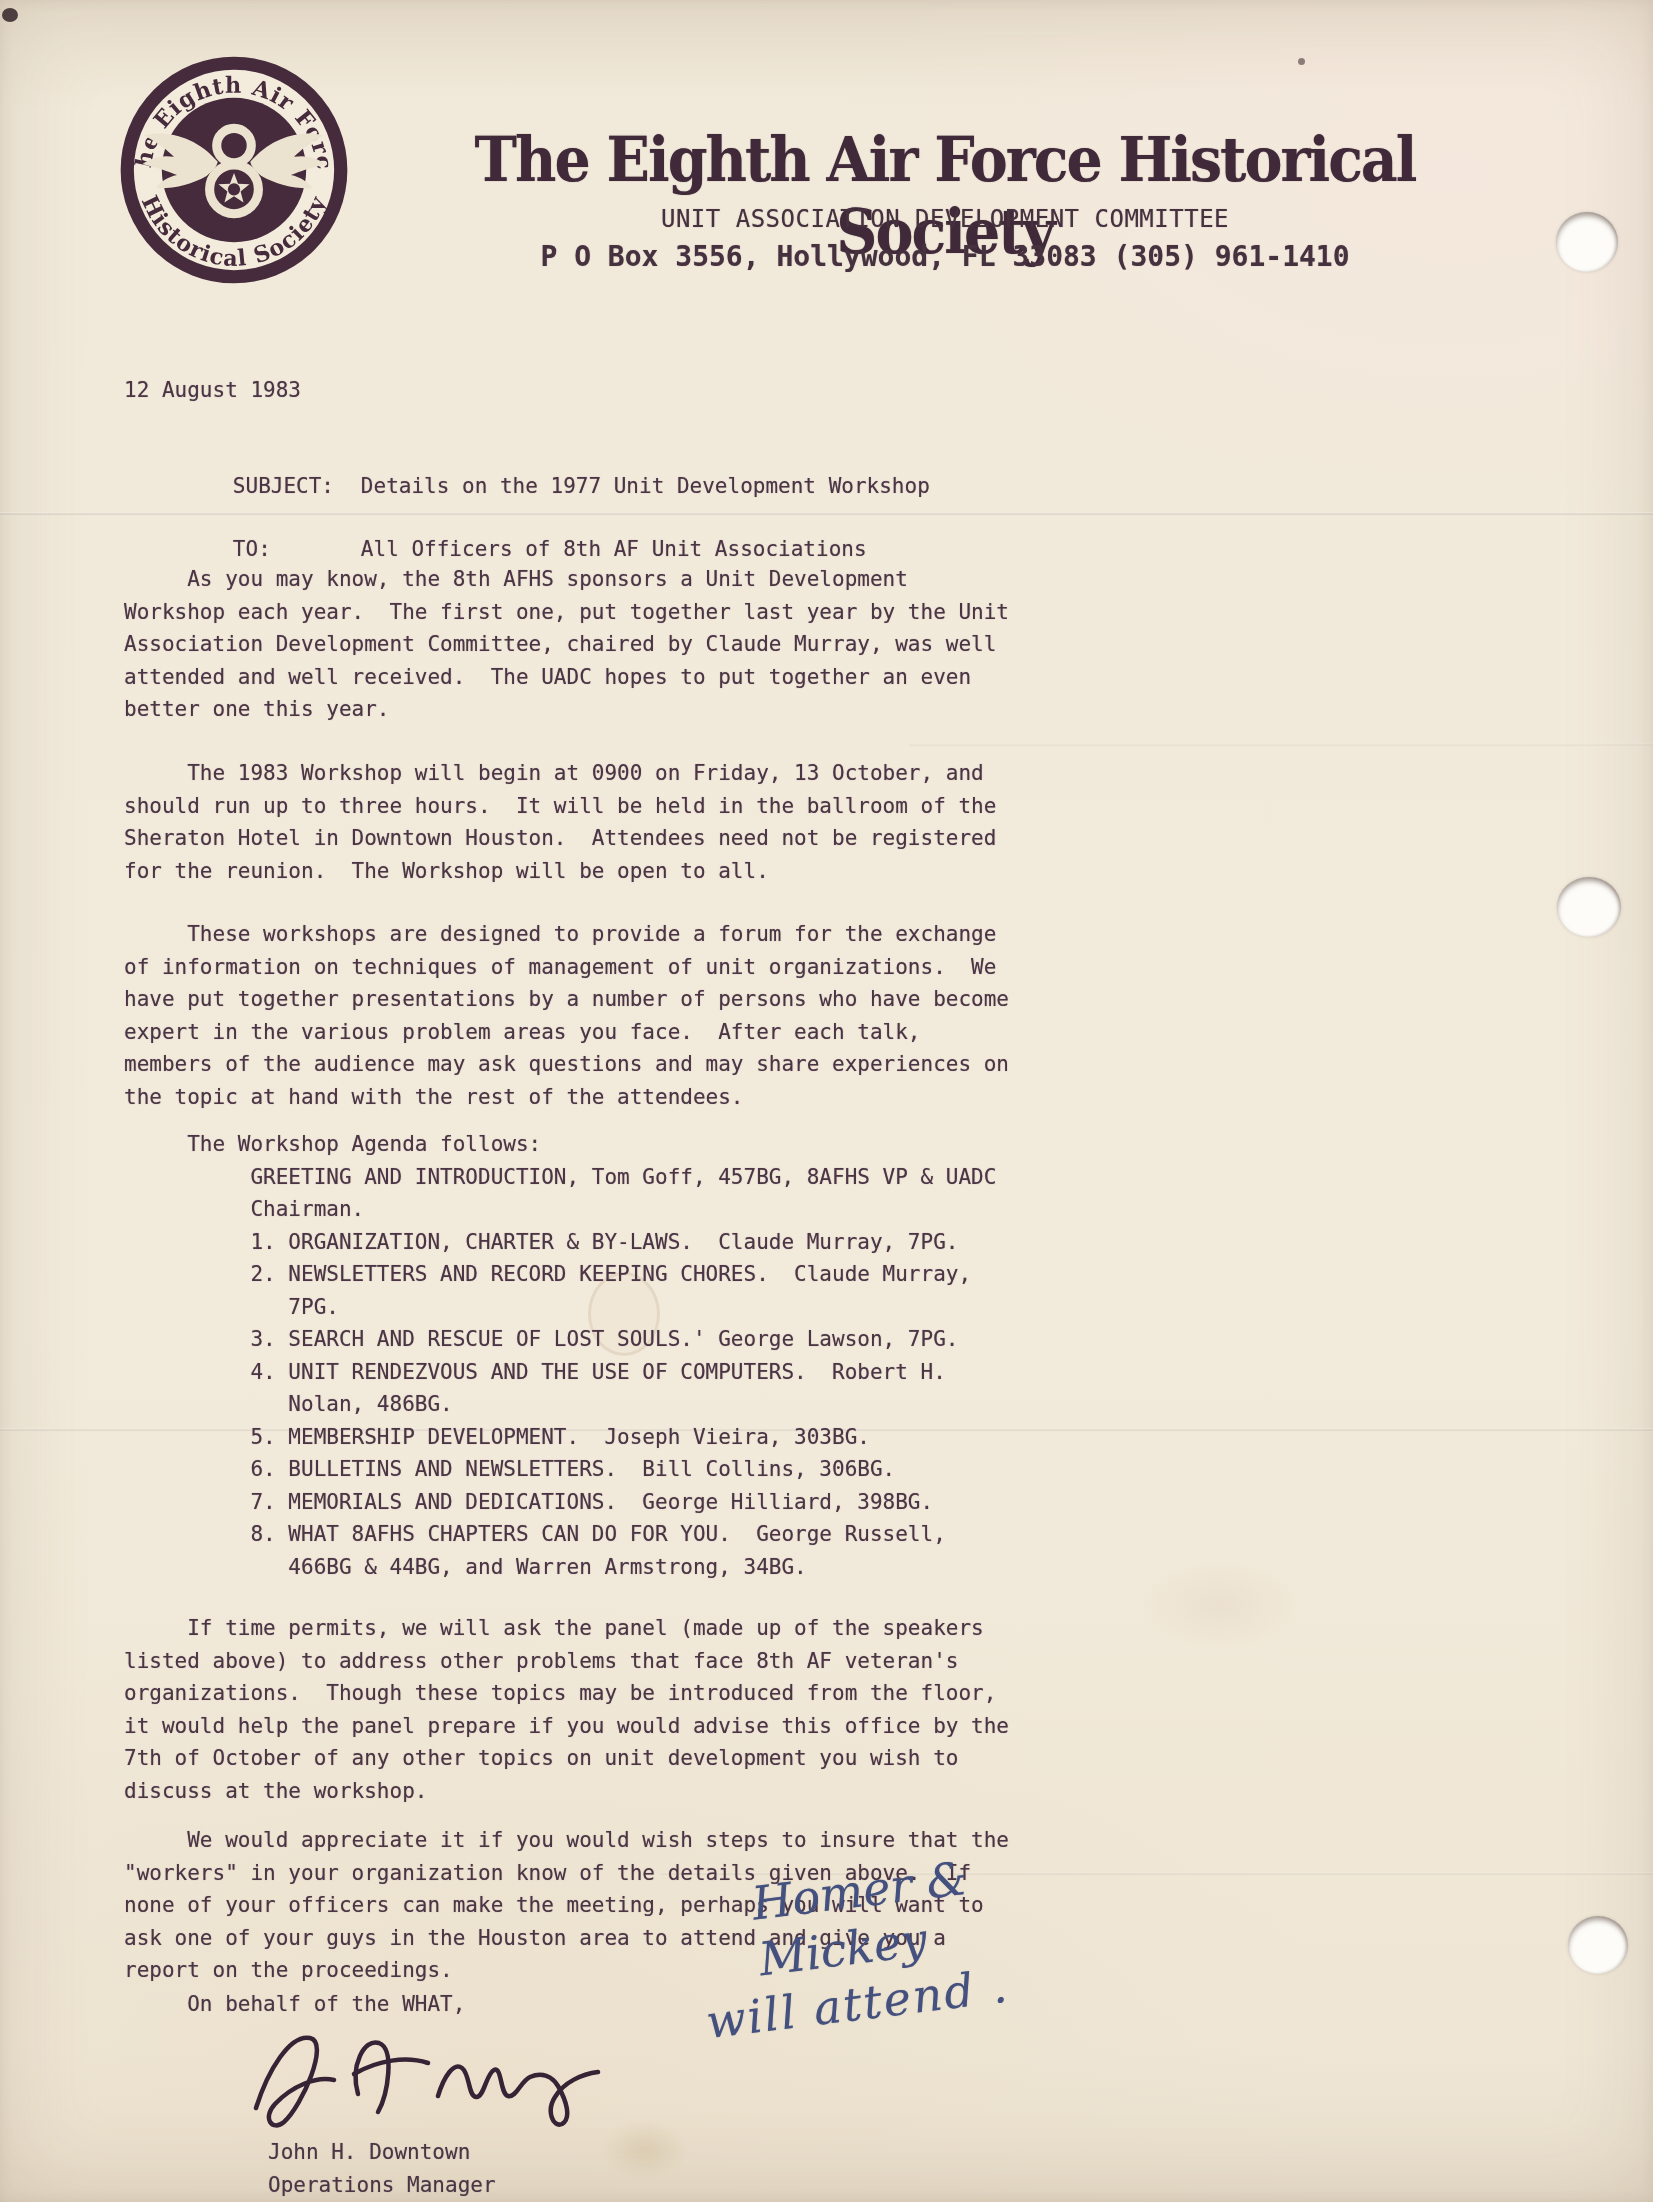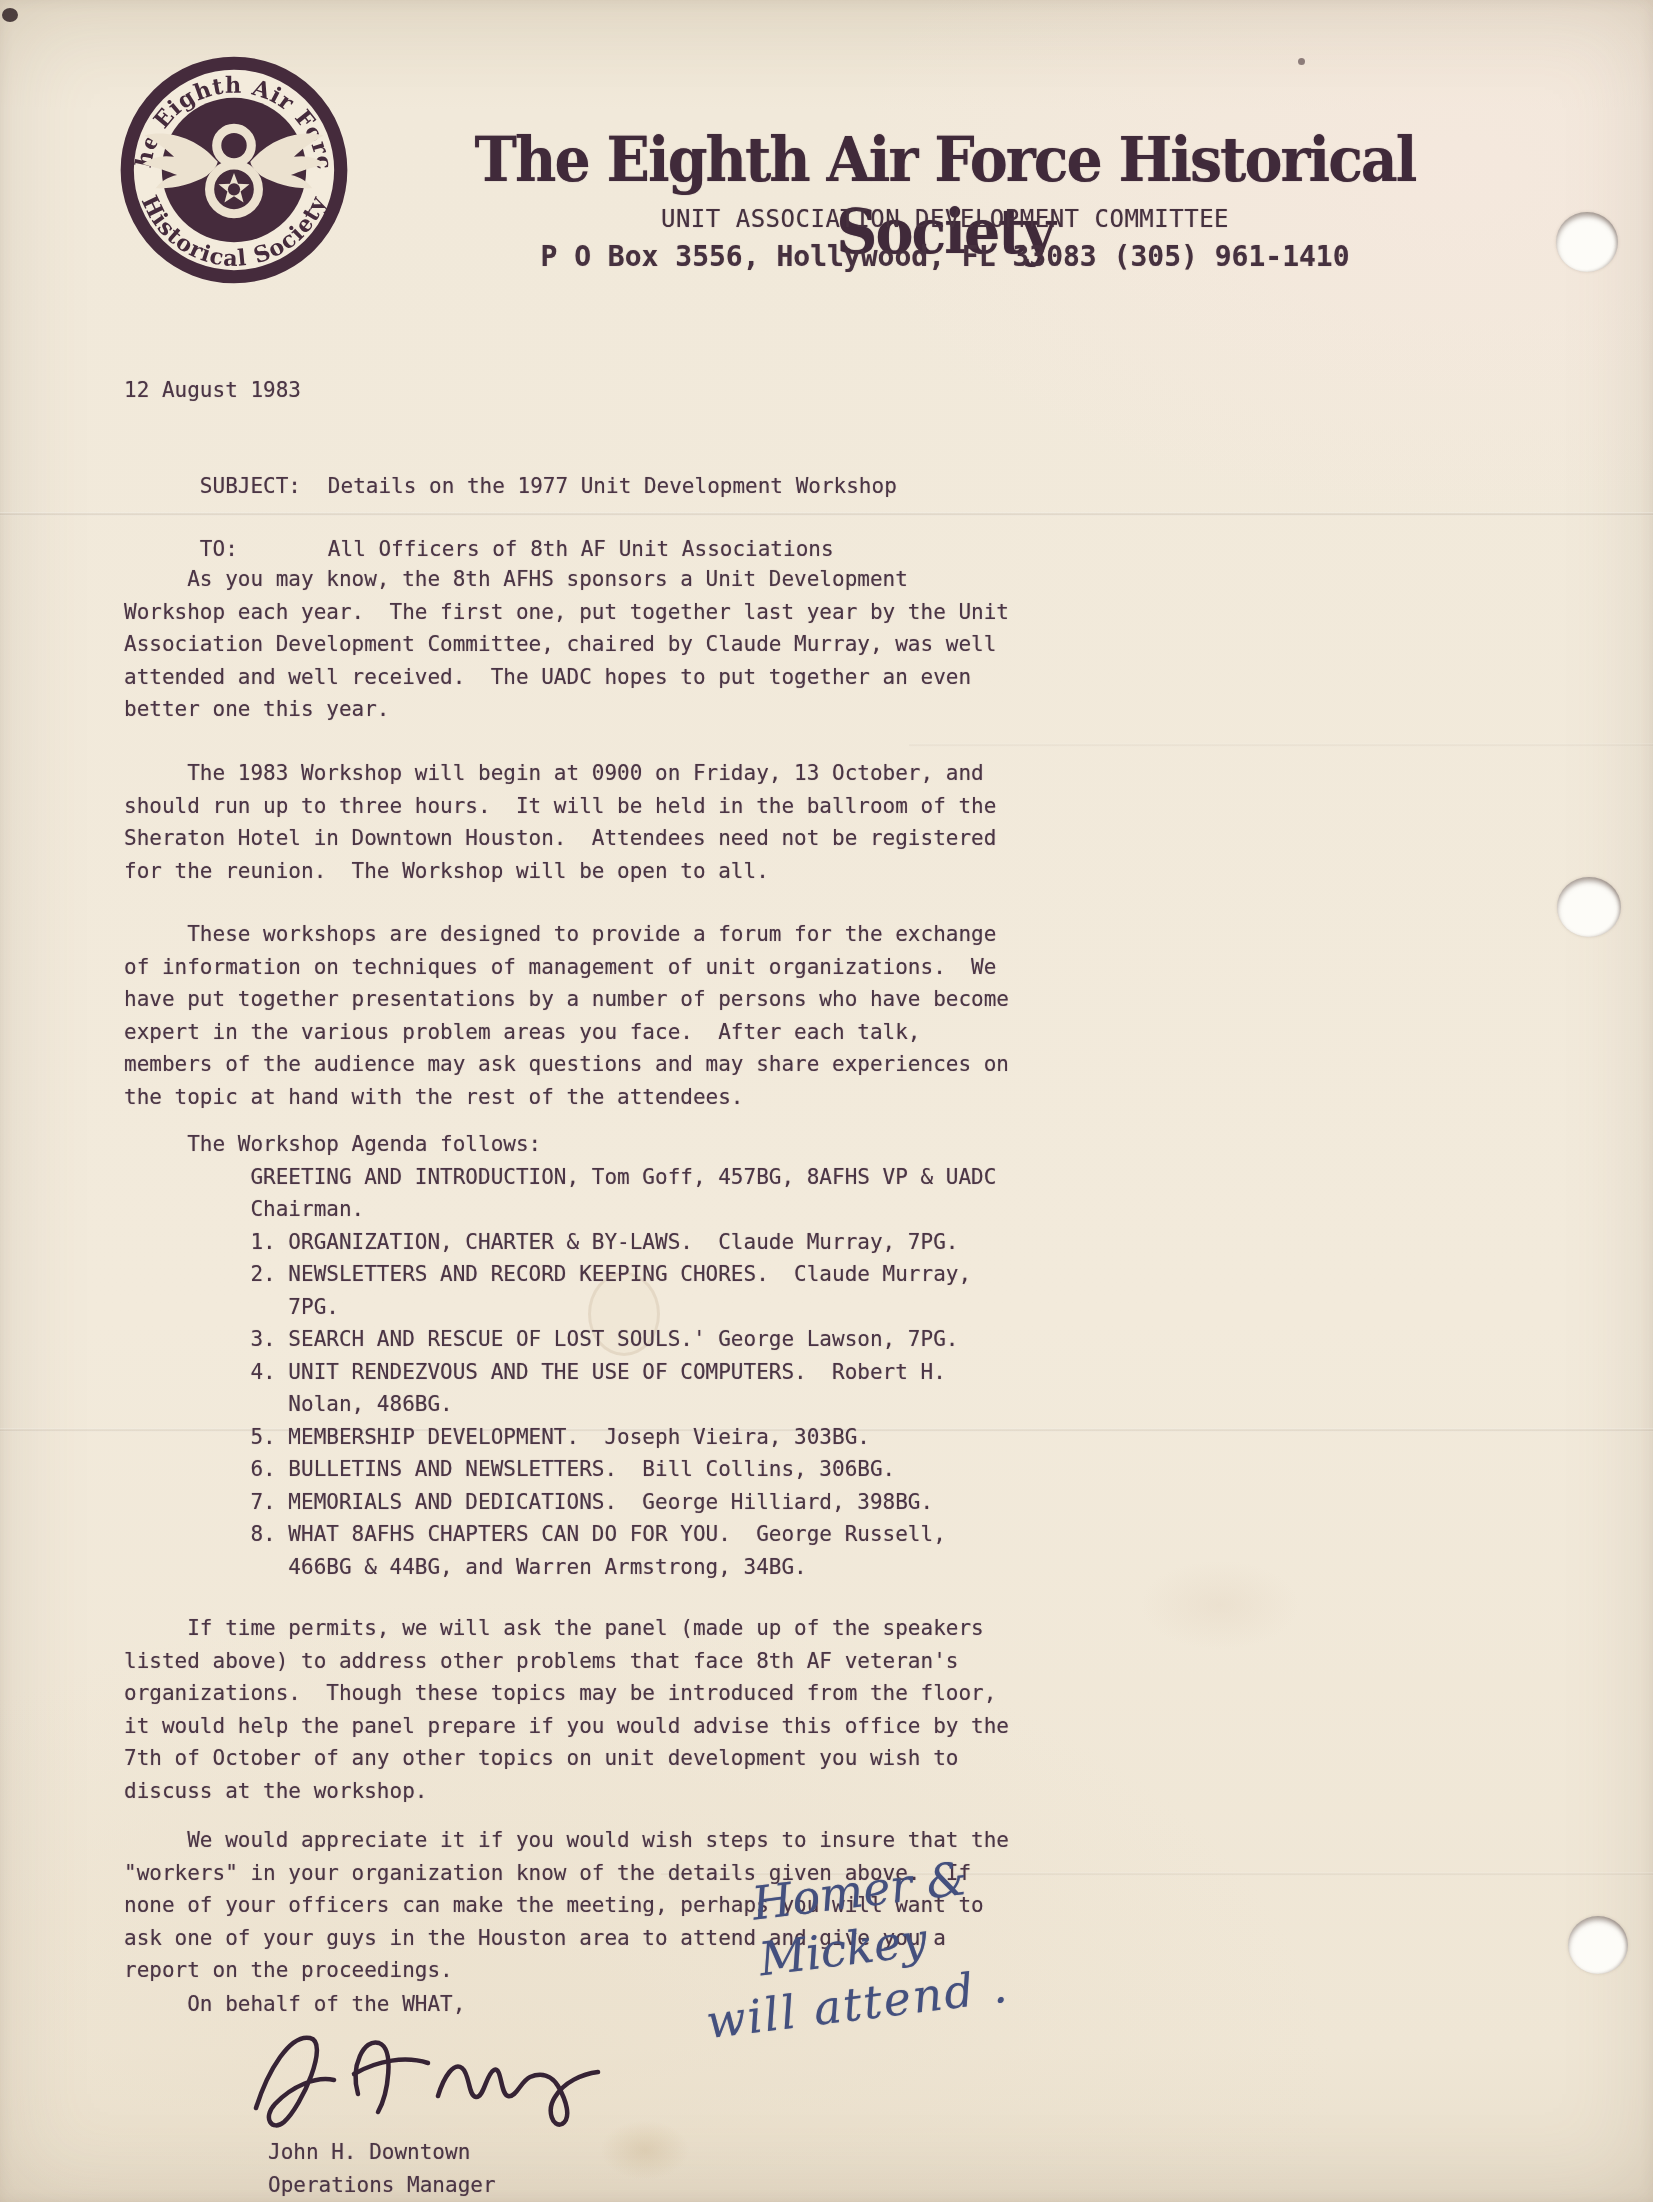--- a/index.html
+++ b/index.html
@@ -11,21 +11,21 @@
       linear-gradient(180deg,#ebe2d0 0%,#f1e9da 5%,#f2eadb 60%,#efe6d5 93%,#e8decb 100%);
     font-family:"DejaVu Sans Mono","Liberation Mono",monospace;
   }
   .page::before{content:"";position:absolute;inset:0;pointer-events:none;
     box-shadow:inset 0 0 90px rgba(120,100,80,.18), inset 0 0 14px rgba(120,100,80,.12);}
   .typed{
     position:absolute;left:124px;white-space:pre;
     font-size:21px;line-height:32.5px;color:#4b3545;
     text-shadow:0 0 1px rgba(75,53,69,.45);
   }
-  .label-col{display:inline-block;width:128px;}
+  .label-col{display:inline-block;width:128px;margin-left:33px;}
   
   .org-name{
     position:absolute;left:370px;top:128px;width:1150px;text-align:center;
     font-family:"DejaVu Serif","Liberation Serif",serif;font-weight:bold;
     font-size:57px;letter-spacing:-2px;color:#402a3a;transform:scaleY(1.08);
     text-shadow:0 0 1px rgba(64,42,58,.6);
   }
   .committee{
     position:absolute;left:390px;top:205px;width:1110px;text-align:center;
     font-size:24px;font-weight:400;letter-spacing:.5px;color:#46313f;

